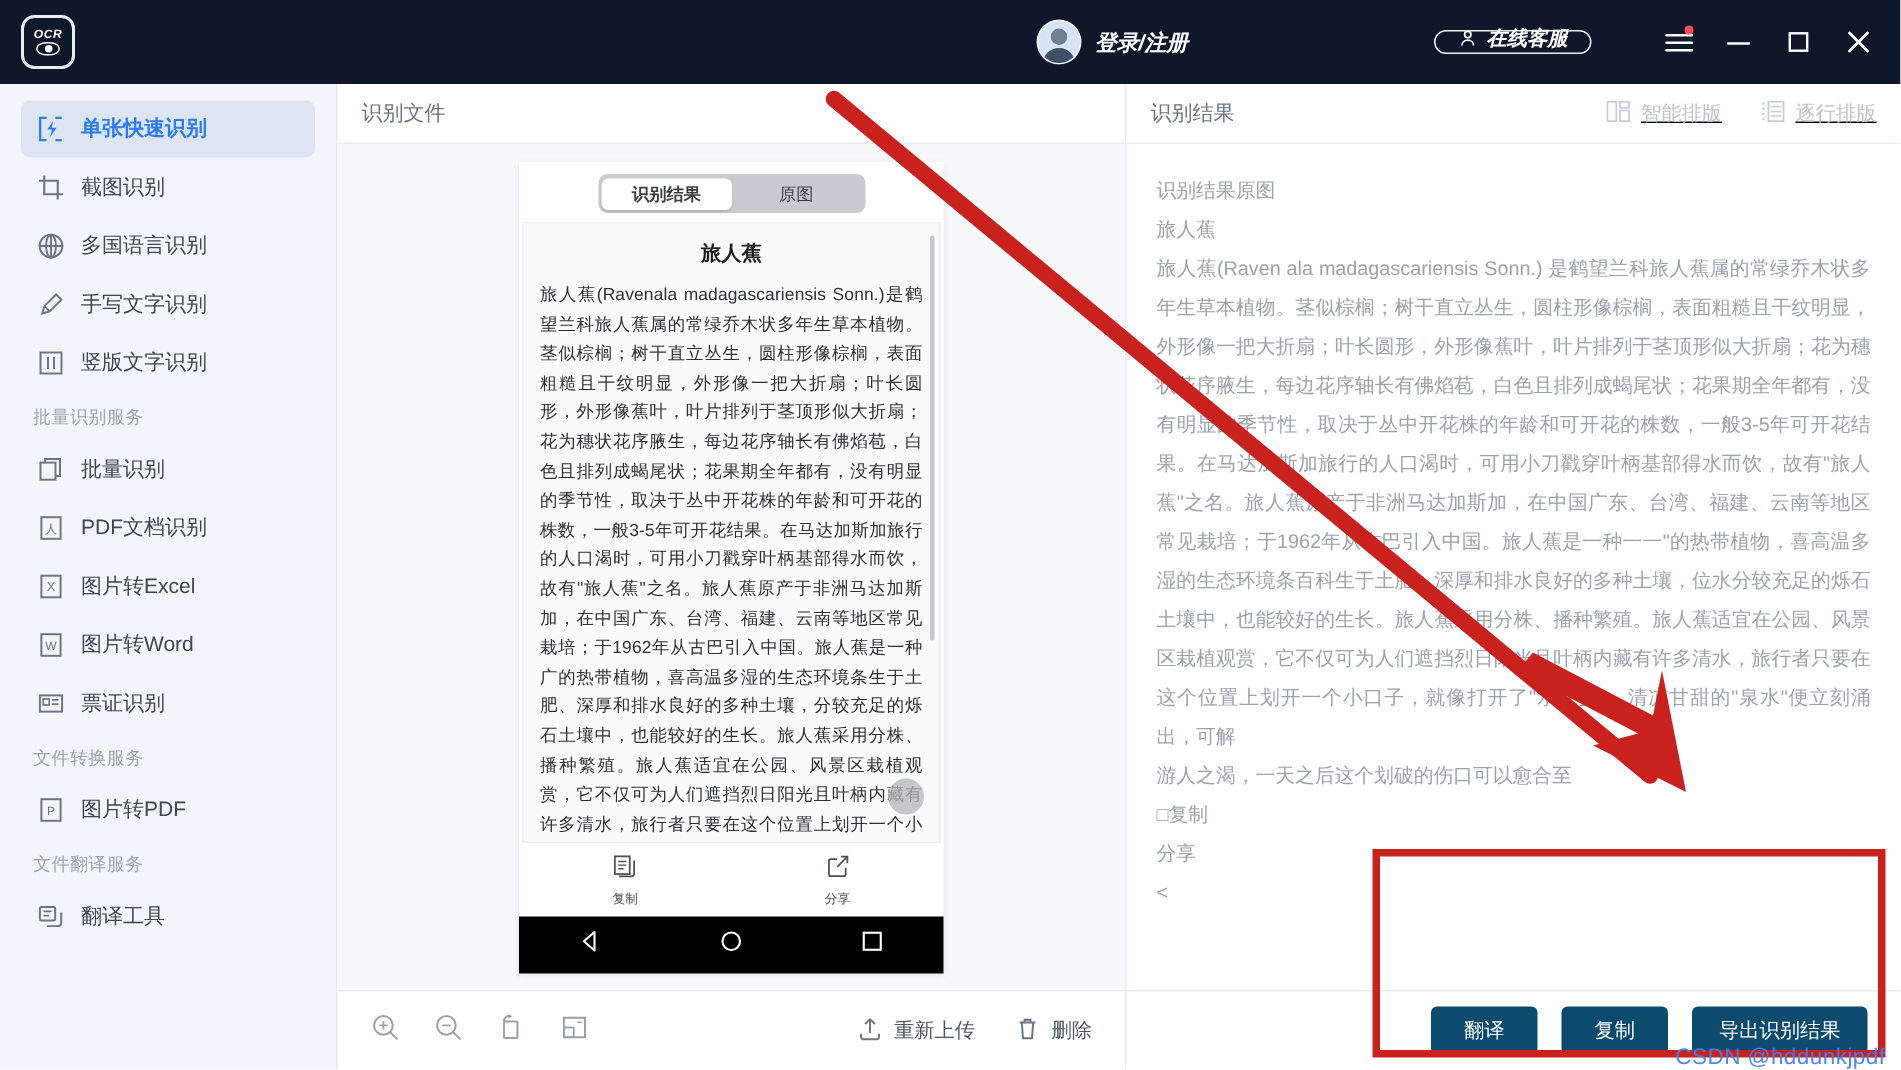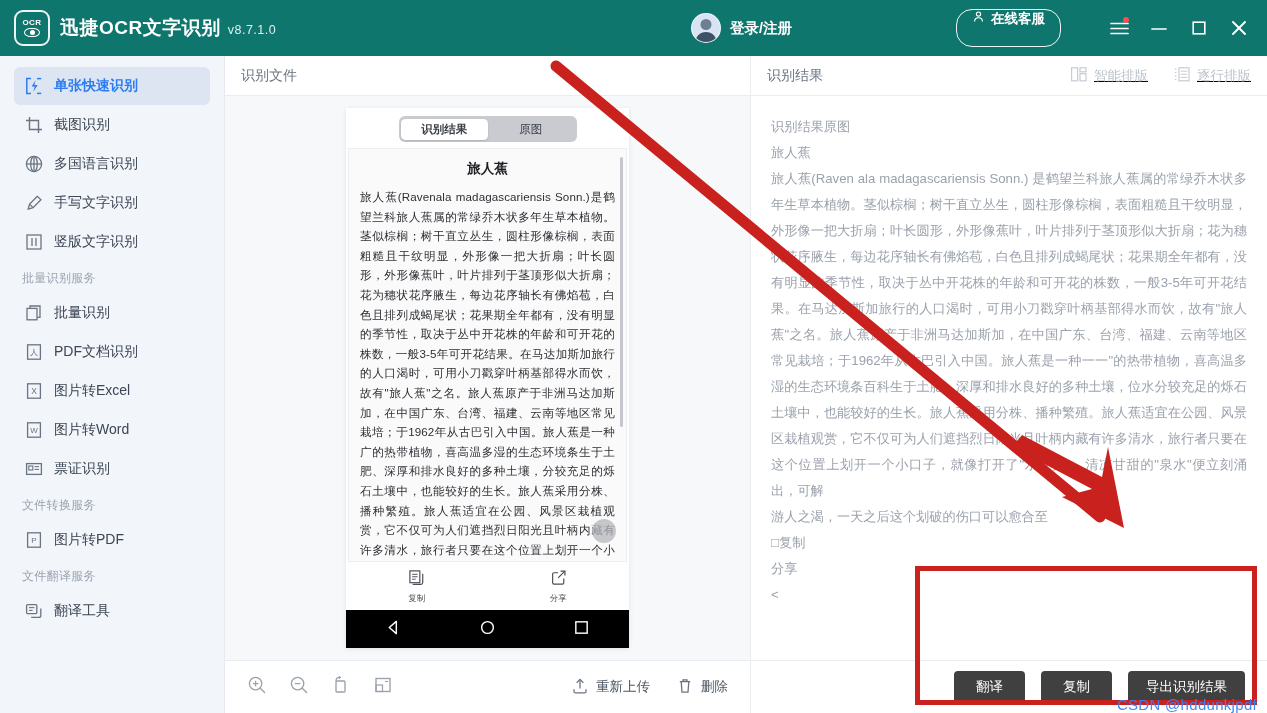--- a/index.html
+++ b/index.html
@@ -5,22 +5,22 @@
   * { box-sizing: border-box; margin:0; padding:0; }
   html, body {
     width: 1267px; height: 713px;
     font-family: "Liberation Sans", "DejaVu Sans", sans-serif;
     overflow: hidden; background: #fff;
   }
   .app { position: relative; width:1267px; height:713px; display:flex; flex-direction:column; }
 
   
   .titlebar {
-    height: 56px; background:#0f766e; display:flex; align-items:center;
-    flex:0 0 56px; position:relative; color:#fff;
+    height: 56px; background:#0f172a; display:flex; align-items:center;
+    flex:0 0 56px; position:relative; color:#fff;font-style:italic;
   }
   .brand { display:flex; align-items:center; gap:10px; padding-left:14px; }
   .logo-box {
     width:36px; height:36px; border:2px solid rgba(255,255,255,.92); border-radius:9px;
     display:flex; flex-direction:column; align-items:center; justify-content:center; gap:1px;
   }
   .logo-box .ocr-t { font-size:8px; font-weight:bold; letter-spacing:.4px; line-height:8px; }
   .logo-box .eye {
     width:16px; height:9px; border:1.6px solid #fff; border-radius:50%/60%;
     display:flex; align-items:center; justify-content:center;
@@ -38,22 +38,22 @@
   .avatar::before { 
     content:""; position:absolute; left:50%; top:5px; transform:translateX(-50%);
     width:11px; height:11px; border-radius:50%; background:#6e7f93;
   }
   .avatar::after { 
     content:""; position:absolute; left:50%; bottom:-4px; transform:translateX(-50%);
     width:22px; height:14px; border-radius:11px 11px 0 0; background:#3f5166;
   }
   .account-label { font-size:14.5px; font-weight:bold; }
   .support-pill {
-    display:flex; align-items:flex-start; gap:6px; border:1.4px solid rgba(255,255,255,.92);
-    border-radius:16px; height:38px; padding:0 15px; font-size:13.5px; font-weight:bold;
+    display:flex; align-items:flex-end; gap:6px; border:1.4px solid rgba(255,255,255,.92);
+    border-radius:16px; height:16px; padding:0 15px; font-size:13.5px; font-weight:bold;
     margin-right:22px; cursor:pointer;
   }
   .win-btns { display:flex; align-items:center; gap:0; }
   .wbtn {
     width:40px; height:38px; display:flex; align-items:center; justify-content:center;
     cursor:pointer; position:relative;
   }
   .menu-dot { position:absolute; top:8px; right:10px; width:6px; height:6px; border-radius:50%; background:#ff4d4f; }
 
   
@@ -139,21 +139,21 @@
   .result-body {
     flex:1; padding:18px 20px 8px 20px; font-size:13.2px; line-height:26px; color:#9ba2ac;
     overflow:hidden; text-align:justify; word-break:break-all;
   }
   .result-body .ln { display:block; }
   .action-bar {
     height:53px; flex:0 0 53px; border-top:1px solid #e9ecf1; display:flex; align-items:center;
     justify-content:flex-end; gap:16px; padding:0 22px;
   }
   .abtn {
-    background:#404040; color:#fff; border:none; border-radius:4px; height:32px;
+    background:#0c4a6e; color:#fff; border:none; border-radius:4px; height:32px;
     padding:0 22px; font-size:13.5px; cursor:pointer; font-family:Liberation Mono, monospace;
   }
   .abtn.wide { padding:0 18px; }
 
   
   .anno-arrow { position:absolute; left:0; top:0; width:1267px; height:713px; pointer-events:none; }
   .anno-rect {
     position:absolute; left:915px; top:566px; width:342px; height:139px;
     border:5px solid #c9211e; pointer-events:none;
   }
@@ -165,23 +165,20 @@
 </head>
 <body>
 
 <div class="app">
 
   <div class="titlebar">
     <div class="brand">
       <div class="logo-box">
         <div class="ocr-t">OCR</div>
         <div class="eye"></div>
-      </div>
-      <div class="brand-title">
-        <span>迅捷OCR文字识别</span><span class="brand-ver">v8.7.1.0</span>
       </div>
     </div>
 
     <div class="tb-right">
       <div class="account">
         <div class="avatar"></div>
         <div class="account-label">登录/注册</div>
       </div>
 
       <div class="support-pill">

